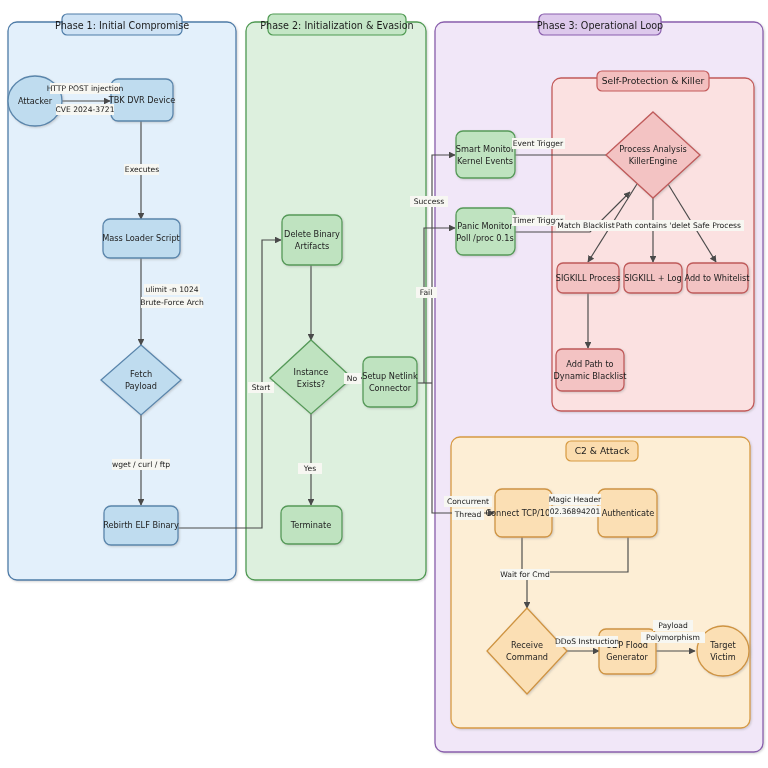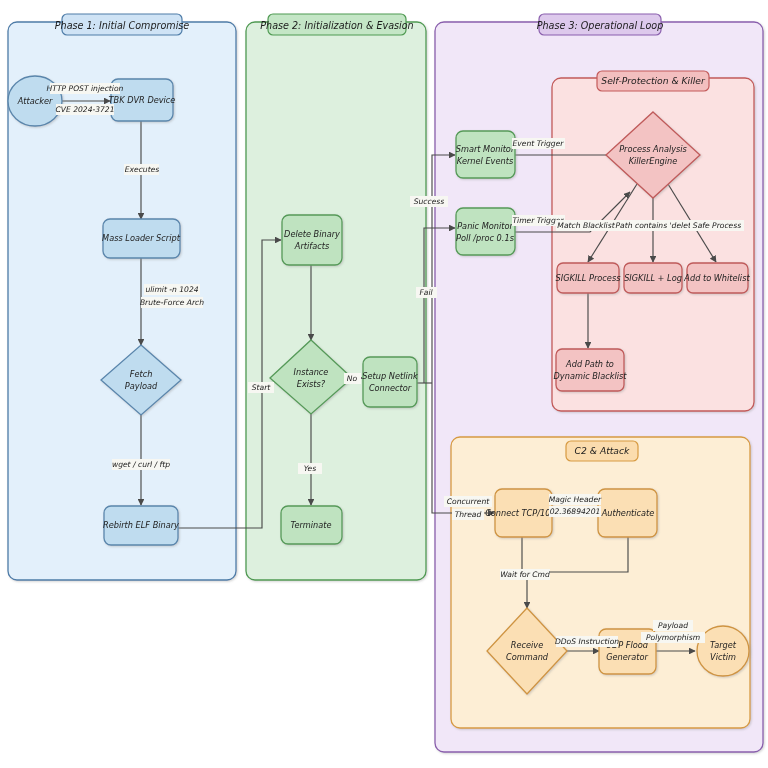--- a/index.html
+++ b/index.html
@@ -1,18 +1,18 @@
 <!DOCTYPE html>
 <html><head>
 <meta charset="utf-8">
 <style>
   html,body{margin:0;padding:0;background:#ffffff;}
   body{width:768px;height:768px;overflow:hidden;
        font-family:"DejaVu Sans","Liberation Sans",sans-serif;}
-  #stage{position:relative;width:768px;height:768px;font-style:italic;}
+  #stage{position:relative;width:768px;height:768px;}
   svg{display:block;}
   .nodeLabel{font-size:8.2px;fill:#222222;text-anchor:middle;dominant-baseline:middle;}
   .edgeLabel{font-size:7.6px;fill:#1a1a1a;text-anchor:middle;dominant-baseline:middle;}
   .clusterTitle{font-size:9.6px;fill:#1b1b1b;text-anchor:middle;dominant-baseline:middle;}
   .subTitle{font-size:9.2px;fill:#1b1b1b;text-anchor:middle;dominant-baseline:middle;}
 </style>
 </head>
 <body>
 
 <div id="stage">

